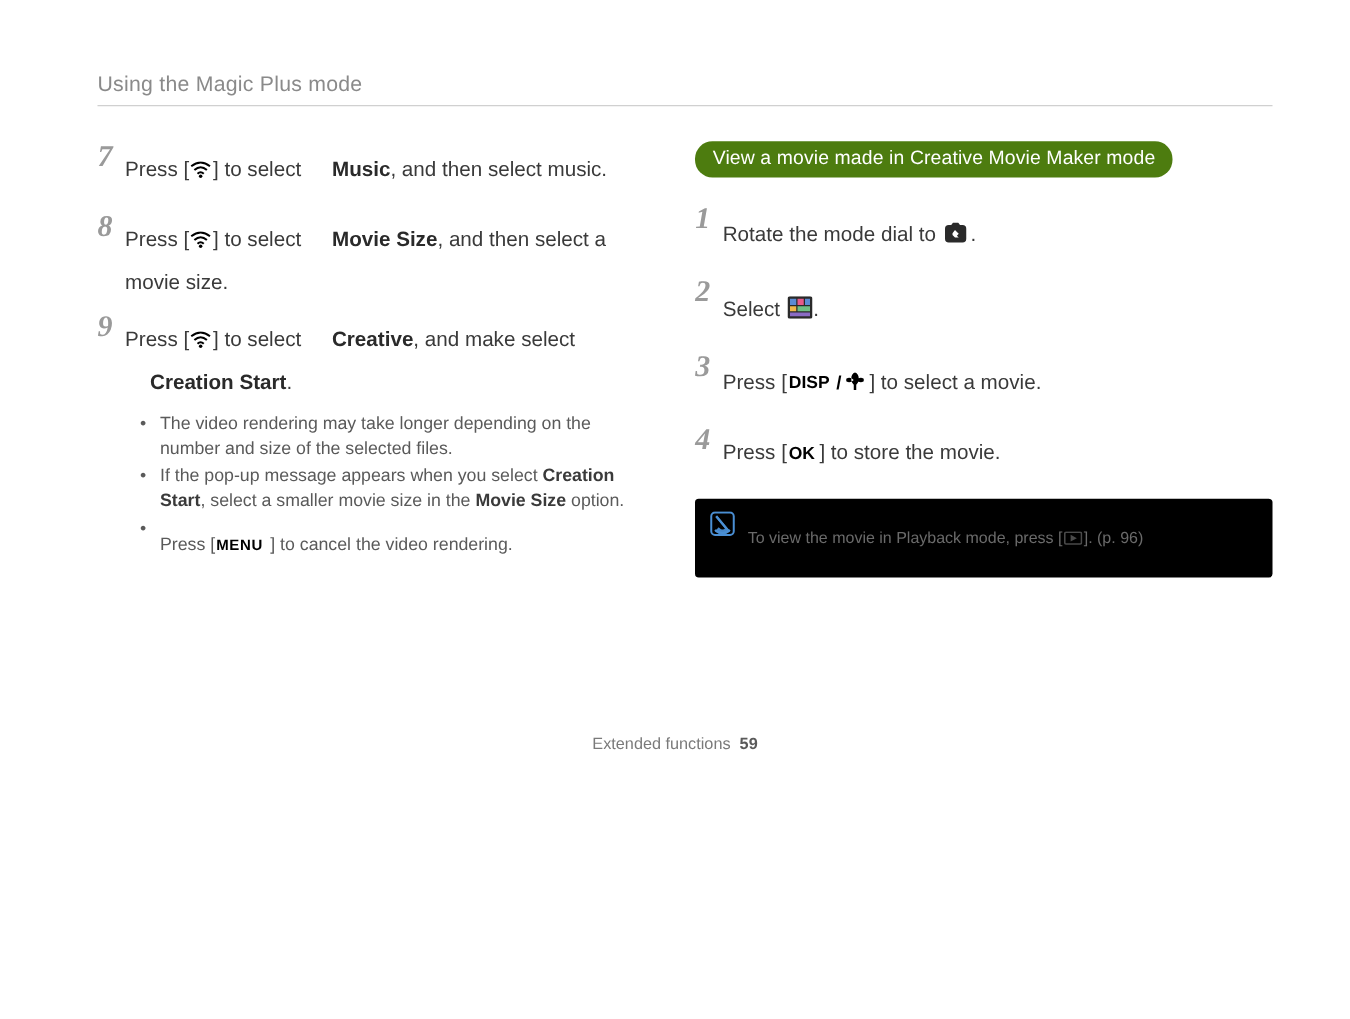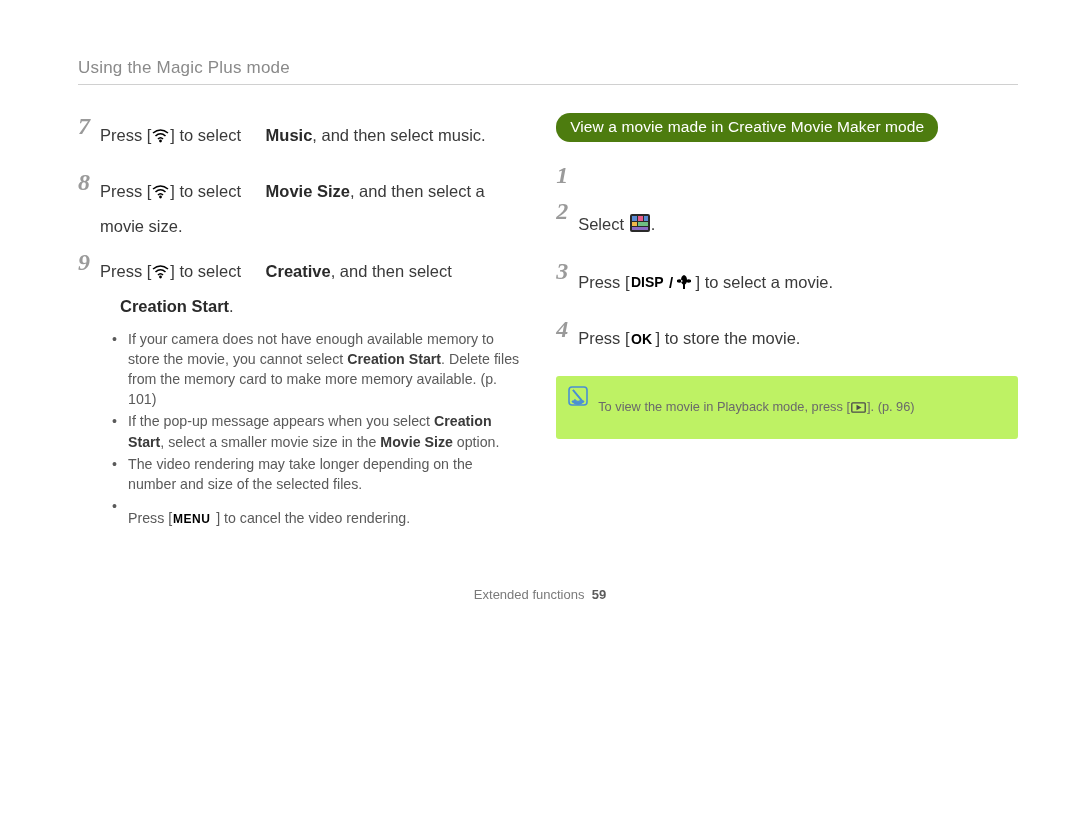--- a/index.html
+++ b/index.html
@@ -13,21 +13,21 @@
   .step { display: flex; align-items: flex-start; margin-bottom: 10px; }
   .step-num { font-style: italic; font-weight: 600; font-family: Georgia, 'Times New Roman', serif; font-size: 24px; color: #9a9a9a; width: 22px; flex: 0 0 22px; line-height: 1.05; padding-top: 1px; }
   .step-body { font-size: 16.5px; line-height: 1.45; color: #3a3a3a; font-weight: 300; }
   .step-body b { font-weight: 600; color: #2a2a2a; padding-left: 20px; }
   .icon { display: inline-flex; vertical-align: -2px; margin: 16px 1px; }
   .bullets { list-style: none; padding-left: 34px; margin-top: 4px; }
   .bullets li { position: relative; padding-left: 16px; font-size: 14.2px; line-height: 1.42; color: #5a5a5a; font-weight: 300; margin-bottom: 2px; }
   .bullets li::before { content: "•"; position: absolute; left: 0; top: 0; color: #5a5a5a; }
   .bullets b { font-weight: 600; color: #3a3a3a; }
   .pill { display: inline-block; background: #4d7c0f; color: #fff; font-size: 15.5px; font-weight: 400; padding: 5px 14px 6px; border-radius: 14px; margin-bottom: 20px; letter-spacing: 0.1px; }
-  .note-box { background: #bef264; border-radius: 3px; padding: 10px 14px 10px 12px; display: flex; align-items: flex-start; gap: 10px; margin-top: 14px; }
+  .note-box { background: #000000; border-radius: 3px; padding: 10px 14px 10px 12px; display: flex; align-items: flex-start; gap: 10px; margin-top: 14px; }
   .note-icon { flex: 0 0 auto; }
   .note-text { font-size: 12.8px; color: #6a6a6a; font-weight: 300; line-height: 1.35; }
   .footer { position: absolute; bottom: 44px; left: 0; width: 1080px; text-align: center; font-size: 13px; color: #7a7a7a; font-weight: 300; }
   .footer b { font-weight: 600; color: #5a5a5a; }
   svg { display: inline-block; }
 </style>
 </head>
 <body>
 
 <div class="page">
@@ -70,51 +70,56 @@
       <div class="step">
         <div class="step-num">9</div>
         <div class="step-body">
           <span>Press [</span><span class="icon">
               <svg width="17" height="14" viewBox="0 0 17 14">
                 <path d="M1 4 Q8.5 -2 16 4" stroke="#000" stroke-width="1.6" fill="none"></path>
                 <path d="M3.5 7 Q8.5 2.5 13.5 7" stroke="#000" stroke-width="1.6" fill="none"></path>
                 <path d="M6 10 Q8.5 7.5 11 10" stroke="#000" stroke-width="1.6" fill="none"></path>
                 <circle cx="8.5" cy="12" r="1.4" fill="#000"></circle>
               </svg>
-            </span><span>] to select </span><b>Creative</b><span>, and then select </span><b>Creation Start</b><span>.</span>
+            </span><span>] to select </span><b>Creative</b><span>, and make select </span><b>Creation Start</b><span>.</span>
         </div>
       </div>
 
       <ul class="bullets">
         <li>
-          <span>If your camera does not have enough available memory to store the movie, you cannot select </span><b>Creation Start</b><span>. Delete files from the memory card to make more memory available. (p. 101)</span>
+          <span>The video rendering may take longer depending on the number and size of the selected files.</span>
         </li>
         <li>
           <span>If the pop-up message appears when you select </span><b>Creation Start</b><span>, select a smaller movie size in the </span><b>Movie Size</b><span> option.</span>
-        </li>
-        <li>
-          <span>The video rendering may take longer depending on the number and size of the selected files.</span>
         </li>
         <li>
           <span>Press [</span><span class="icon">
               <svg width="42" height="13" viewBox="0 0 42 13">
                 <text x="0" y="11" font-family="Arial" font-size="12" font-weight="900" fill="#000" letter-spacing="0.5">MENU</text>
               </svg>
             </span><span>] to cancel the video rendering.</span>
         </li>
       </ul>
 
     </div>
 
     <div class="col-right">
 
       <div class="pill">View a movie made in Creative Movie Maker mode</div>
 
       <div class="step">
         <div class="step-num">1</div>
+        <div class="step-body">
+          <span>Rotate the mode dial to </span><span class="icon">
+              <svg width="21" height="17" viewBox="0 0 21 17">
+                <path d="M2 5 Q2 2 5 2 L7 2 L8.5 0 L12.5 0 L14 2 L16 2 Q19 2 19 5 L19 13 Q19 16 16 16 L5 16 Q2 16 2 13 Z" fill="#2a2a2a"></path>
+                <path d="M8 8.5 L10 6 L13 9 L11.5 10.5 L13 12 L10 12 L8 10 Z" fill="#fff"></path>
+              </svg>
+            </span><span>.</span>
+        </div>
       </div>
 
       <div class="step">
         <div class="step-num">2</div>
         <div class="step-body">
           <span>Select </span><span class="icon">
               <svg width="20" height="18" viewBox="0 0 20 18">
                 <rect x="0" y="0" width="20" height="18" rx="2" fill="#2a2a2a"></rect>
                 <rect x="2" y="2" width="5" height="5" fill="#5b8bd4"></rect>
                 <rect x="8" y="2" width="5" height="5" fill="#e85a8a"></rect>

